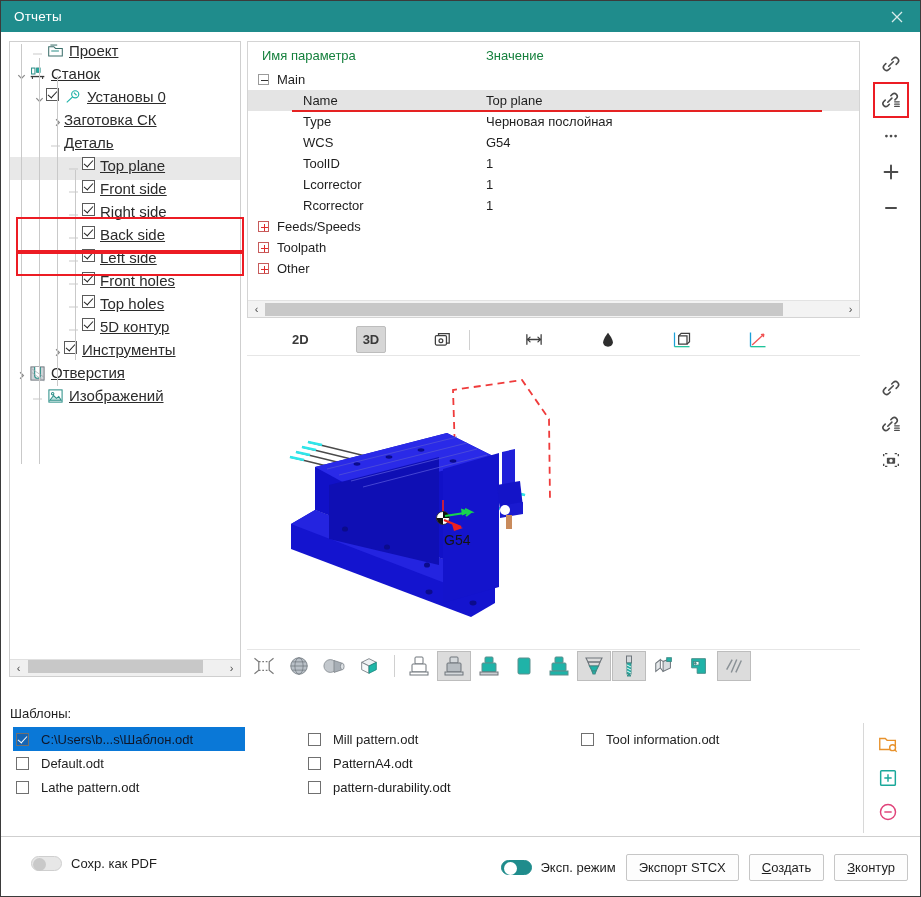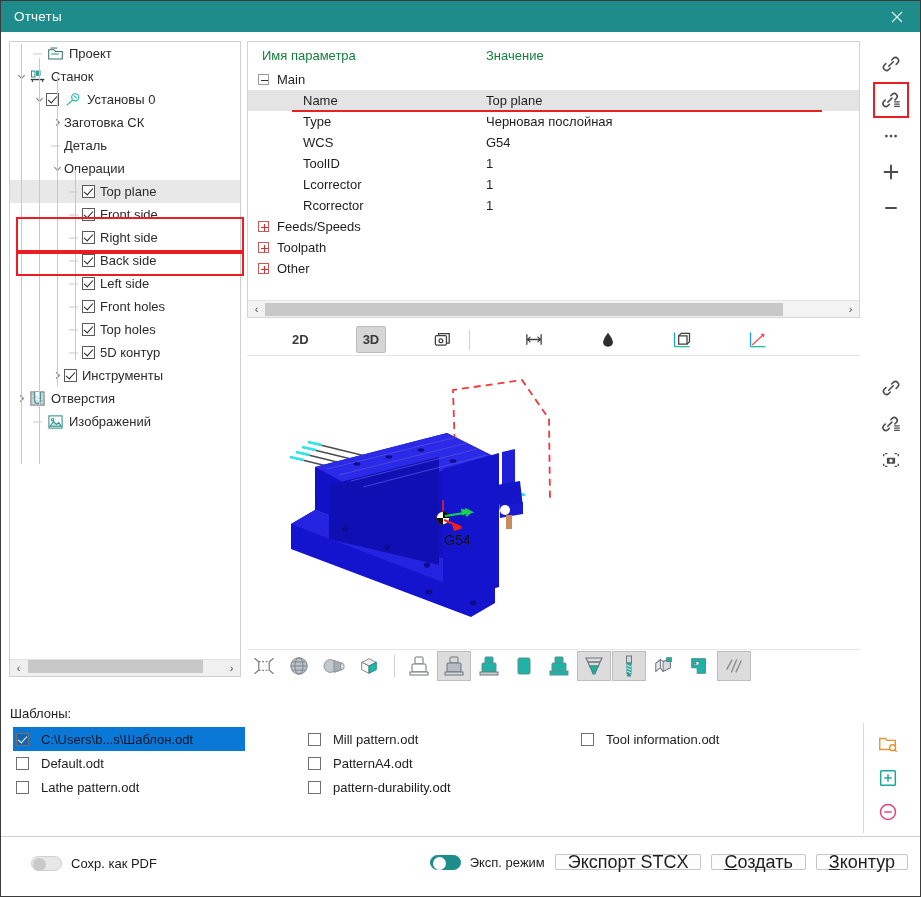--- a/index.html
+++ b/index.html
@@ -55,22 +55,22 @@
   .tree-hscroll .arrow {
     width: 17px; height: 17px; display:flex; align-items:center; justify-content:center;
     font-size: 11px; color:#4a4a4a; cursor: pointer;
   }
   .tree-hscroll .thumb {
     height: 13px; background: #c8c8c8; margin-left:1px;
   }
   .tree-hscroll .track { flex:1; height: 17px; position: relative; }
 
   .tnode {
-    position: relative; height: 23px; display: flex; align-items: center;
-    font-size: 13px; color: #2b2b2b; white-space: nowrap;
+    position: relative; height: 23px; display: flex; align-items: flex-start;
+    font-size: 15px; color: #2b2b2b; white-space: nowrap; text-decoration: underline;
   }
   .tnode.sel { background: #e8e8e8; }
   .tnode .chev {
     width: 14px; height: 23px; display:flex; align-items:center; justify-content:center;
     color: #8a8a8a; cursor: pointer; flex: 0 0 14px;
   }
   .tnode .cb {
     width: 13px; height: 13px; border: 1px solid #5a5a5a; background: #fff;
     margin-right: 5px; flex: 0 0 13px; position: relative; cursor: pointer;
   }
@@ -237,22 +237,22 @@
   }
   .toggle .knob {
     position: absolute; left: 1px; top: 1px; width: 13px; height: 13px;
     border-radius: 50%; background: #c9c9c9;
   }
   .toggle.on { background: #1f8c8c; border-color:#1f8c8c; }
   .toggle.on .knob { left: 2px; background: #ffffff; }
   .tgl-wrap { display:flex; align-items:center; gap: 9px; font-size: 13px; color:#1e1e1e; }
 
   .btn {
-    height: 16px; padding: 0 12px; background: #fdfdfd; border: 1px solid #c6c6c6;
-    border-radius: 2px; font-size: 18px; color:#1e1e1e; cursor: pointer;
+    height: 27px; padding: 0 12px; background: #fdfdfd; border: 1px solid #c6c6c6;
+    border-radius: 2px; font-size: 13px; color:#1e1e1e; cursor: pointer;
     display: flex; align-items: center; justify-content: center;
     font-family: "Liberation Sans", sans-serif;
   }
   .btn u { text-decoration: underline; }
 
   .lefttoggle { position:absolute; left: 30px; top: 19px; }
   .rightgrp { position:absolute; right: 12px; top: 17px; display:flex; align-items:center; gap: 10px; }
 </style>
 </head>
 <body>
@@ -327,28 +327,20 @@
             </span>
             <span class="lbl">Заготовка СК</span>
           </div>
           <div class="tnode" style="padding-left: 40px;">
             <span class="chev">
               <svg width="14" height="12" viewBox="0 0 14 12">
                 <path d="M1 6 H10" stroke="#c9c9c9" stroke-width="1"></path>
               </svg>
             </span>
             <span class="lbl">Деталь</span>
-          </div>
-          <div class="tnode" style="padding-left: 40px;">
-            <span class="chev">
-              <svg width="11" height="11" viewBox="0 0 12 12" fill="none" stroke="#8a8a8a" stroke-width="1.4">
-                <path d="M2.5 4.5 L6 8 L9.5 4.5"></path>
-              </svg>
-            </span>
-            <span class="lbl">Операции</span>
           </div>
           <div class="tnode sel" style="padding-left: 58px;">
             <span class="chev">
               <svg width="14" height="12" viewBox="0 0 14 12">
                 <path d="M1 6 H10" stroke="#c9c9c9" stroke-width="1"></path>
               </svg>
             </span>
             <span class="cb checked"></span>
             <span class="lbl">Top plane</span>
           </div>

